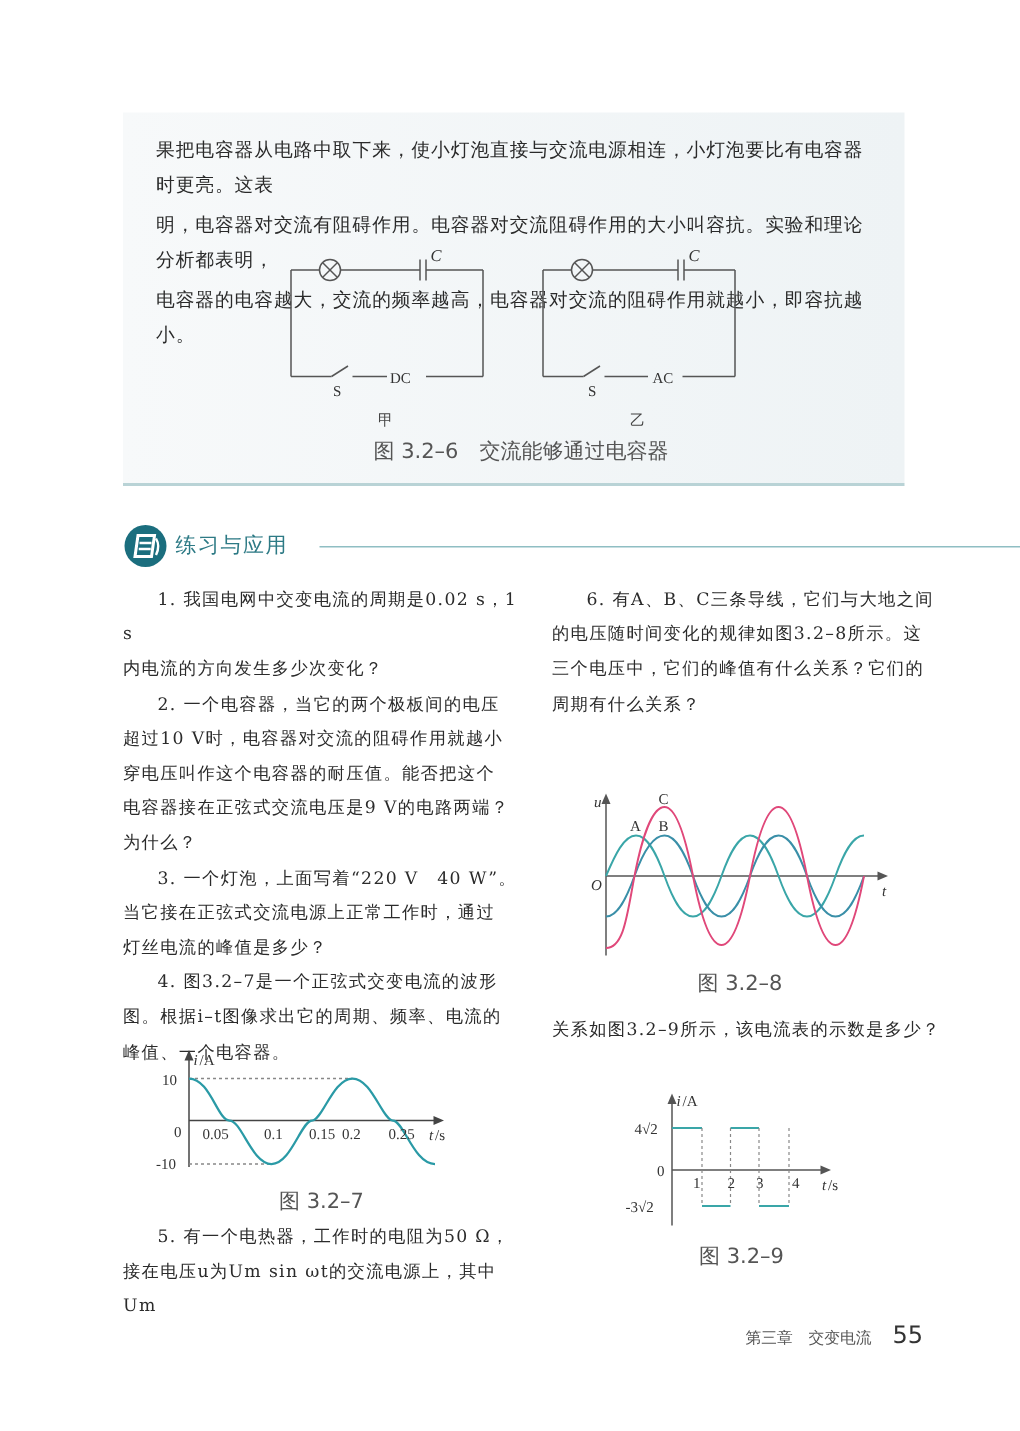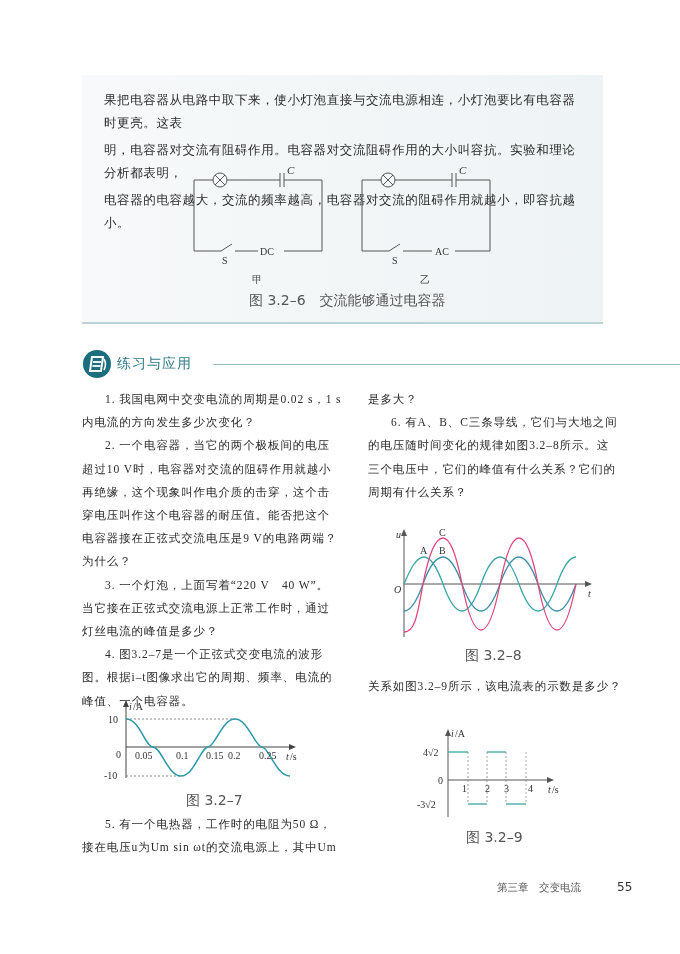--- a/index.html
+++ b/index.html
@@ -8,26 +8,26 @@
   .panel { position:absolute; left:82px; top:75px; width:521px; height:247px;
            background:linear-gradient(90deg,#f7f9fa 0%,#eef3f5 100%); border-bottom:2px solid #b9d3d6; }
   .panel-text { position:absolute; left:100px; top:84px; width:490px; font-size:12.5px; line-height:23px; letter-spacing:0.6px; color:#2a2a2a; }
   .panel-text p { margin:4px; }
   svg text { font-family:"Liberation Serif", serif; }
   .caption { position:absolute; font-family:"DejaVu Sans", sans-serif; font-size:14px; color:#555; }
   .section-head { position:absolute; left:83px; top:350px; height:30px; width:597px; }
   .section-icon { position:absolute; left:0; top:0; width:28px; height:28px; border-radius:50%; background:#1b6e7e; }
   .section-title { position:absolute; left:34px; top:5px; font-family:"DejaVu Sans", sans-serif; font-size:14px; font-weight:normal; color:#2d7a85; letter-spacing:1px; }
   .section-line { position:absolute; left:130px; top:14px; right:0; height:1px; background:#8fbec3; }
-  .col { position:absolute; font-size:11.5px; line-height:23.2px; letter-spacing:0.9px; color:#2b2b2b;font-family:Liberation Serif, serif; }
+  .col { position:absolute; font-size:11.5px; line-height:23.2px; letter-spacing:0.9px; color:#2b2b2b; }
   .col p { margin:0; }
   .ind { text-indent:2em; }
   .footer { position:absolute; top:880px; left:497px; font-family:"DejaVu Sans", sans-serif; font-size:10.5px; color:#555; }
-  .footer .pg { font-size:12px; margin-left:22px; color:#333; }
-  .footer .ch { margin-right:14px;text-align:right; }
+  .footer .pg { font-size:16px; margin-left:10px; color:#333; }
+  .footer .ch { margin-right:4px;text-align:right; }
 </style>
 </head>
 <body>
 
 <div class="panel"></div>
 <div class="panel-text">
   <p>果把电容器从电路中取下来，使小灯泡直接与交流电源相连，小灯泡要比有电容器时更亮。这表</p>
   <p>明，电容器对交流有阻碍作用。电容器对交流阻碍作用的大小叫容抗。实验和理论分析都表明，</p>
   <p>电容器的电容越大，交流的频率越高，电容器对交流的阻碍作用就越小，即容抗越小。</p>
 </div>
@@ -88,21 +88,20 @@
   </div>
   <div class="section-title">练习与应用</div>
   <div class="section-line"></div>
 </div>
 
 <div class="col" style="left:82px;top:388px;width:268px">
   <p class="ind">1. 我国电网中交变电流的周期是0.02 s，1 s</p>
   <p>内电流的方向发生多少次变化？</p>
   <p class="ind">2. 一个电容器，当它的两个极板间的电压</p>
   <p>超过10 V时，电容器对交流的阻碍作用就越小</p>
-  <p>再绝缘，这个现象叫作电介质的击穿，这个击</p>
   <p>穿电压叫作这个电容器的耐压值。能否把这个</p>
   <p>电容器接在正弦式交流电压是9 V的电路两端？</p>
   <p>为什么？</p>
   <p class="ind">3. 一个灯泡，上面写着“220 V　40 W”。</p>
   <p>当它接在正弦式交流电源上正常工作时，通过</p>
   <p>灯丝电流的峰值是多少？</p>
   <p class="ind">4. 图3.2–7是一个正弦式交变电流的波形</p>
   <p>图。根据i–t图像求出它的周期、频率、电流的</p>
   <p>峰值、一个电容器。</p>
 </div>
@@ -129,21 +128,20 @@
   <text x="190" y="62" font-size="10" fill="#333">/s</text>
 </svg>
 <div class="caption" style="left:186px;top:792px">图 3.2–7</div>
 
 <div class="col" style="left:82px;top:813px;width:268px">
   <p class="ind">5. 有一个电热器，工作时的电阻为50 Ω，</p>
   <p>接在电压u为Um sin ωt的交流电源上，其中Um</p>
 </div>
 
 <div class="col" style="left:368px;top:388px;width:262px">
-  <p>是多大？</p>
   <p class="ind">6. 有A、B、C三条导线，它们与大地之间</p>
   <p>的电压随时间变化的规律如图3.2–8所示。这</p>
   <p>三个电压中，它们的峰值有什么关系？它们的</p>
   <p>周期有什么关系？</p>
 </div>
 
 <svg style="position:absolute;left:380px;top:525px" width="240" height="120">
   <line x1="24" y1="112" x2="24" y2="8" stroke="#555" stroke-width="1"></line>
   <polygon points="21,11 24,4 27,11" fill="#555"></polygon>
   <line x1="24" y1="59" x2="208" y2="59" stroke="#555" stroke-width="1"></line>

